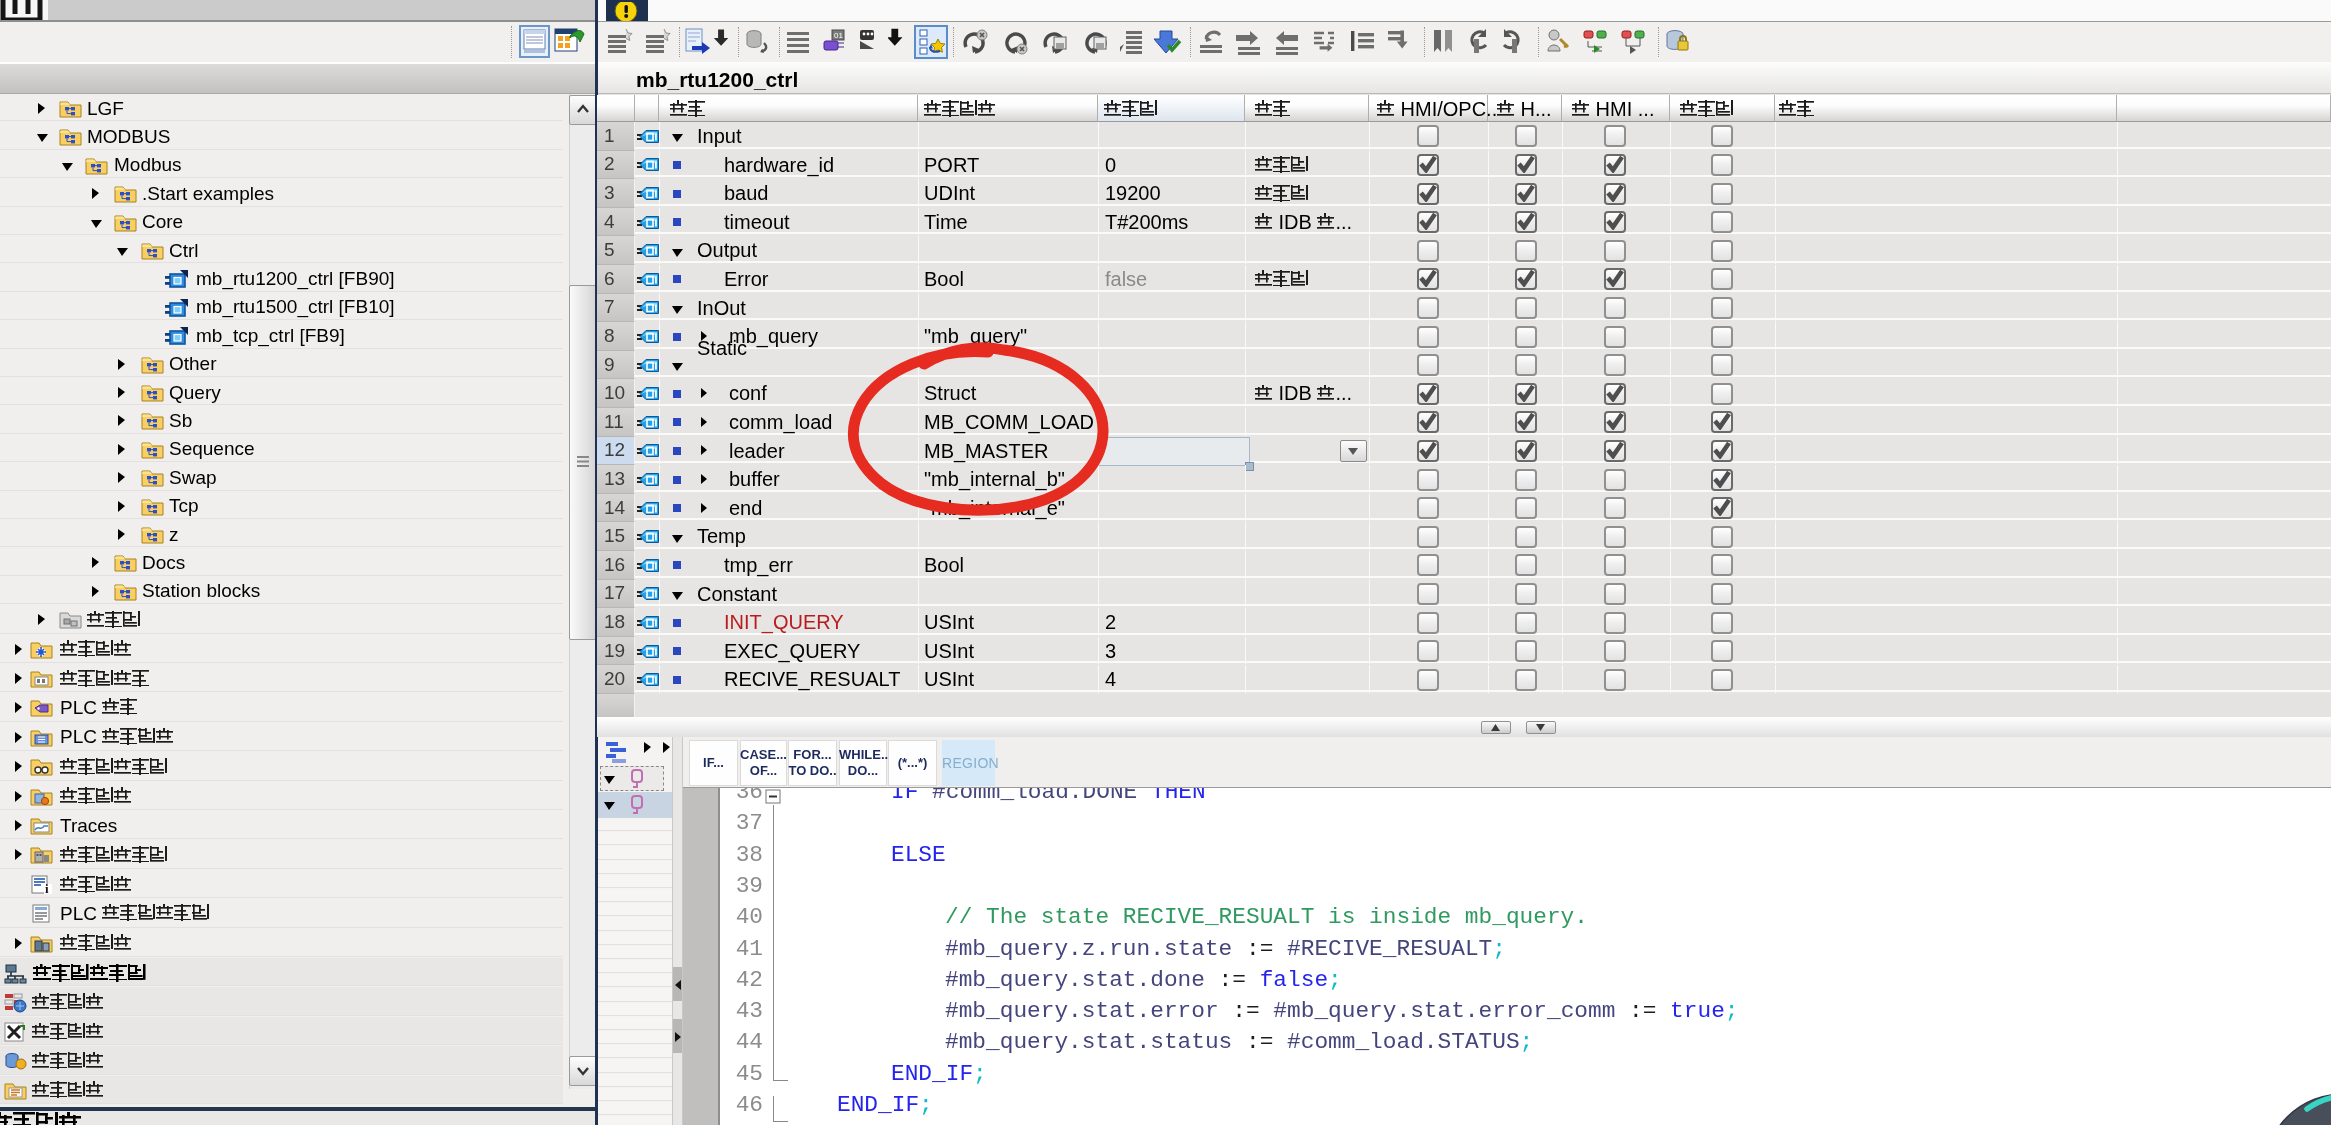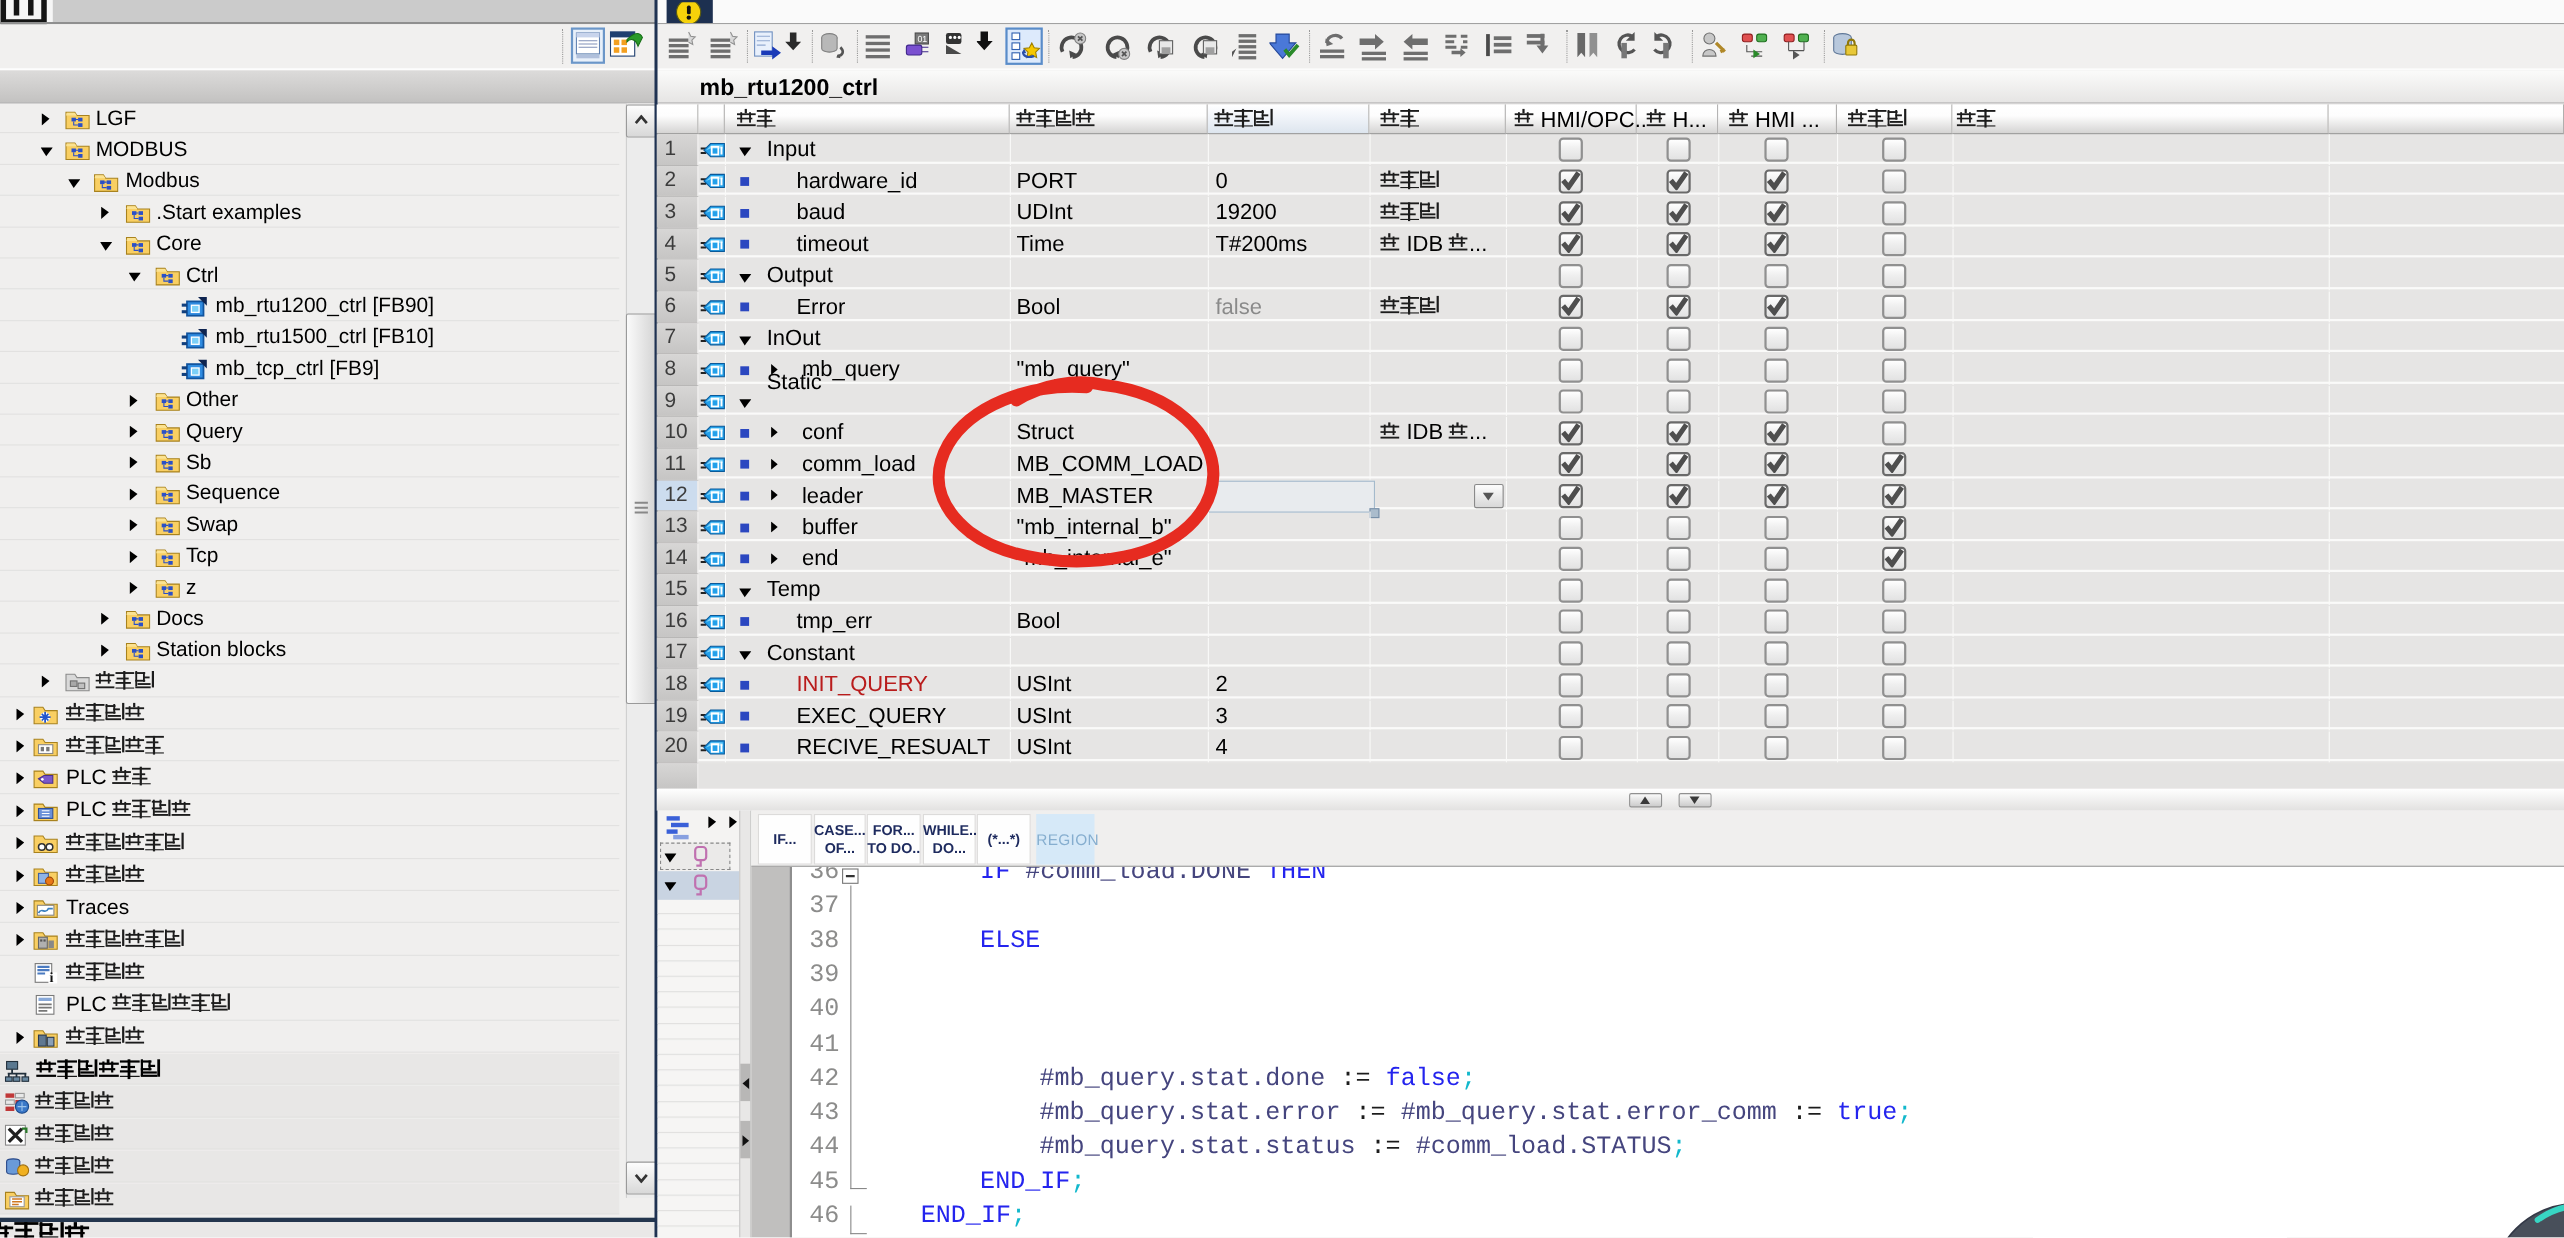--- a/index.html
+++ b/index.html
@@ -1404,21 +1404,23 @@
       <path d="M1 1 L7 6 L1 11 Z" fill="#111"></path>
     </svg>
 <div class="ab" style="left:683px;top:788px;width:37px;height:337px;background:#c0bfbe;border-right:2px solid #8e8e8e;"></div>
 <div class="ab" style="left:720px;top:779.0px;font-size:22.8px;color:#8c8c8b;font-weight:normal;font-family:'Liberation Mono', monospace;white-space:pre;width:43px;text-align:right;">36</div>
 <div class="ab" style="left:891px;top:779.0px;font-size:22.8px;color:#000;font-weight:normal;font-family:'Liberation Mono', monospace;white-space:pre;"><span style="color:#2424ee">IF</span><span style="color:#1c1c1c"> </span><span style="color:#45457e">#comm_load.DONE</span><span style="color:#1c1c1c"> </span><span style="color:#2424ee">THEN</span></div>
 <div class="ab" style="left:720px;top:810.3px;font-size:22.8px;color:#8c8c8b;font-weight:normal;font-family:'Liberation Mono', monospace;white-space:pre;width:43px;text-align:right;">37</div>
 <div class="ab" style="left:720px;top:841.6px;font-size:22.8px;color:#8c8c8b;font-weight:normal;font-family:'Liberation Mono', monospace;white-space:pre;width:43px;text-align:right;">38</div>
 <div class="ab" style="left:891px;top:841.6px;font-size:22.8px;color:#000;font-weight:normal;font-family:'Liberation Mono', monospace;white-space:pre;"><span style="color:#2424ee">ELSE</span></div>
 <div class="ab" style="left:720px;top:872.9px;font-size:22.8px;color:#8c8c8b;font-weight:normal;font-family:'Liberation Mono', monospace;white-space:pre;width:43px;text-align:right;">39</div>
 <div class="ab" style="left:720px;top:904.2px;font-size:22.8px;color:#8c8c8b;font-weight:normal;font-family:'Liberation Mono', monospace;white-space:pre;width:43px;text-align:right;">40</div>
+<div class="ab" style="left:945px;top:904.2px;font-size:22.8px;color:#000;font-weight:normal;font-family:'Liberation Mono', monospace;white-space:pre;"><span style="color:#2f9960">// The state RECIVE_RESUALT is inside mb_query.</span></div>
 <div class="ab" style="left:720px;top:935.5px;font-size:22.8px;color:#8c8c8b;font-weight:normal;font-family:'Liberation Mono', monospace;white-space:pre;width:43px;text-align:right;">41</div>
+<div class="ab" style="left:945px;top:935.5px;font-size:22.8px;color:#000;font-weight:normal;font-family:'Liberation Mono', monospace;white-space:pre;"><span style="color:#45457e">#mb_query.z.run.state</span><span style="color:#1c1c1c"> := </span><span style="color:#45457e">#RECIVE_RESUALT</span><span style="color:#12b8cc">;</span></div>
 <div class="ab" style="left:720px;top:966.8px;font-size:22.8px;color:#8c8c8b;font-weight:normal;font-family:'Liberation Mono', monospace;white-space:pre;width:43px;text-align:right;">42</div>
 <div class="ab" style="left:945px;top:966.8px;font-size:22.8px;color:#000;font-weight:normal;font-family:'Liberation Mono', monospace;white-space:pre;"><span style="color:#45457e">#mb_query.stat.done</span><span style="color:#1c1c1c"> := </span><span style="color:#2424ee">false</span><span style="color:#12b8cc">;</span></div>
 <div class="ab" style="left:720px;top:998.1px;font-size:22.8px;color:#8c8c8b;font-weight:normal;font-family:'Liberation Mono', monospace;white-space:pre;width:43px;text-align:right;">43</div>
 <div class="ab" style="left:945px;top:998.1px;font-size:22.8px;color:#000;font-weight:normal;font-family:'Liberation Mono', monospace;white-space:pre;"><span style="color:#45457e">#mb_query.stat.error</span><span style="color:#1c1c1c"> := </span><span style="color:#45457e">#mb_query.stat.error_comm</span><span style="color:#1c1c1c"> := </span><span style="color:#2424ee">true</span><span style="color:#12b8cc">;</span></div>
 <div class="ab" style="left:720px;top:1029.4px;font-size:22.8px;color:#8c8c8b;font-weight:normal;font-family:'Liberation Mono', monospace;white-space:pre;width:43px;text-align:right;">44</div>
 <div class="ab" style="left:945px;top:1029.4px;font-size:22.8px;color:#000;font-weight:normal;font-family:'Liberation Mono', monospace;white-space:pre;"><span style="color:#45457e">#mb_query.stat.status</span><span style="color:#1c1c1c"> := </span><span style="color:#45457e">#comm_load.STATUS</span><span style="color:#12b8cc">;</span></div>
 <div class="ab" style="left:720px;top:1060.7px;font-size:22.8px;color:#8c8c8b;font-weight:normal;font-family:'Liberation Mono', monospace;white-space:pre;width:43px;text-align:right;">45</div>
 <div class="ab" style="left:891px;top:1060.7px;font-size:22.8px;color:#000;font-weight:normal;font-family:'Liberation Mono', monospace;white-space:pre;"><span style="color:#2424ee">END_IF</span><span style="color:#12b8cc">;</span></div>
 <div class="ab" style="left:720px;top:1092.0px;font-size:22.8px;color:#8c8c8b;font-weight:normal;font-family:'Liberation Mono', monospace;white-space:pre;width:43px;text-align:right;">46</div>
 <div class="ab" style="left:837px;top:1092.0px;font-size:22.8px;color:#000;font-weight:normal;font-family:'Liberation Mono', monospace;white-space:pre;"><span style="color:#2424ee">END_IF</span><span style="color:#12b8cc">;</span></div>

